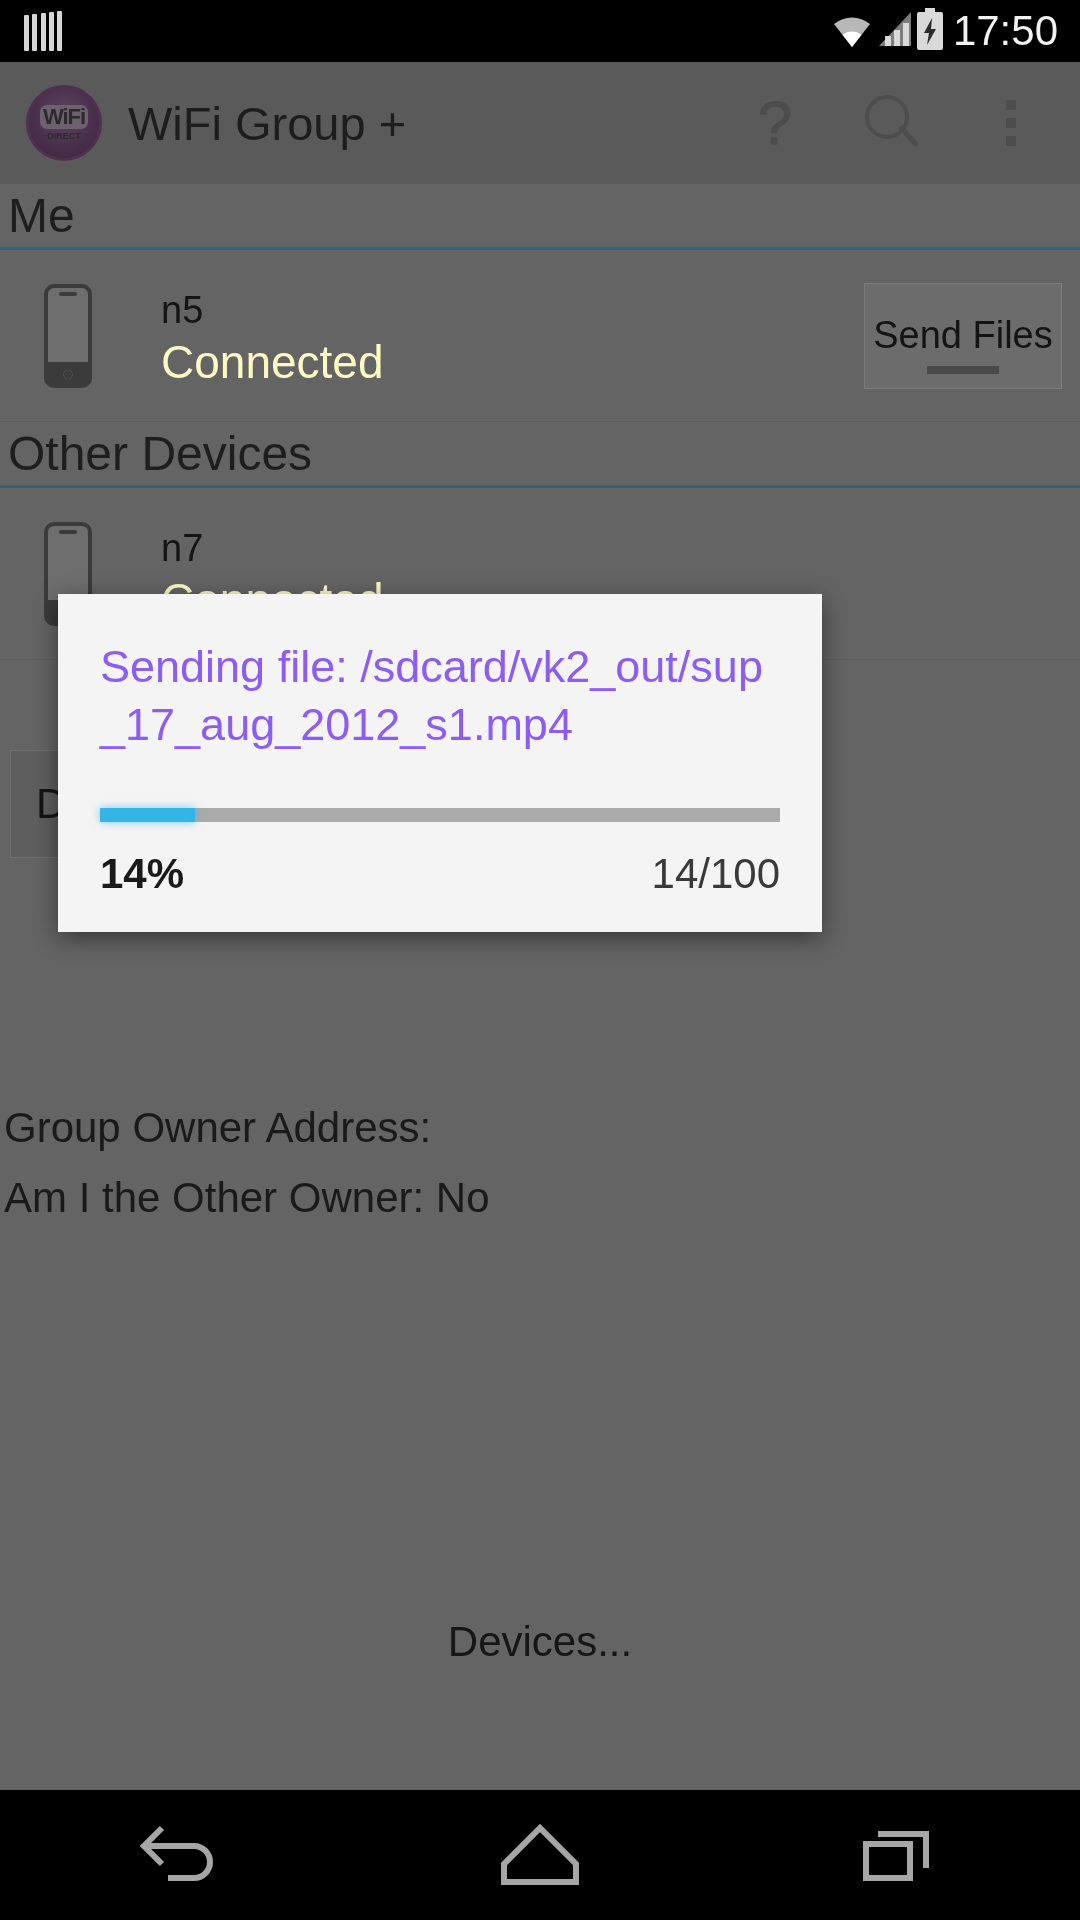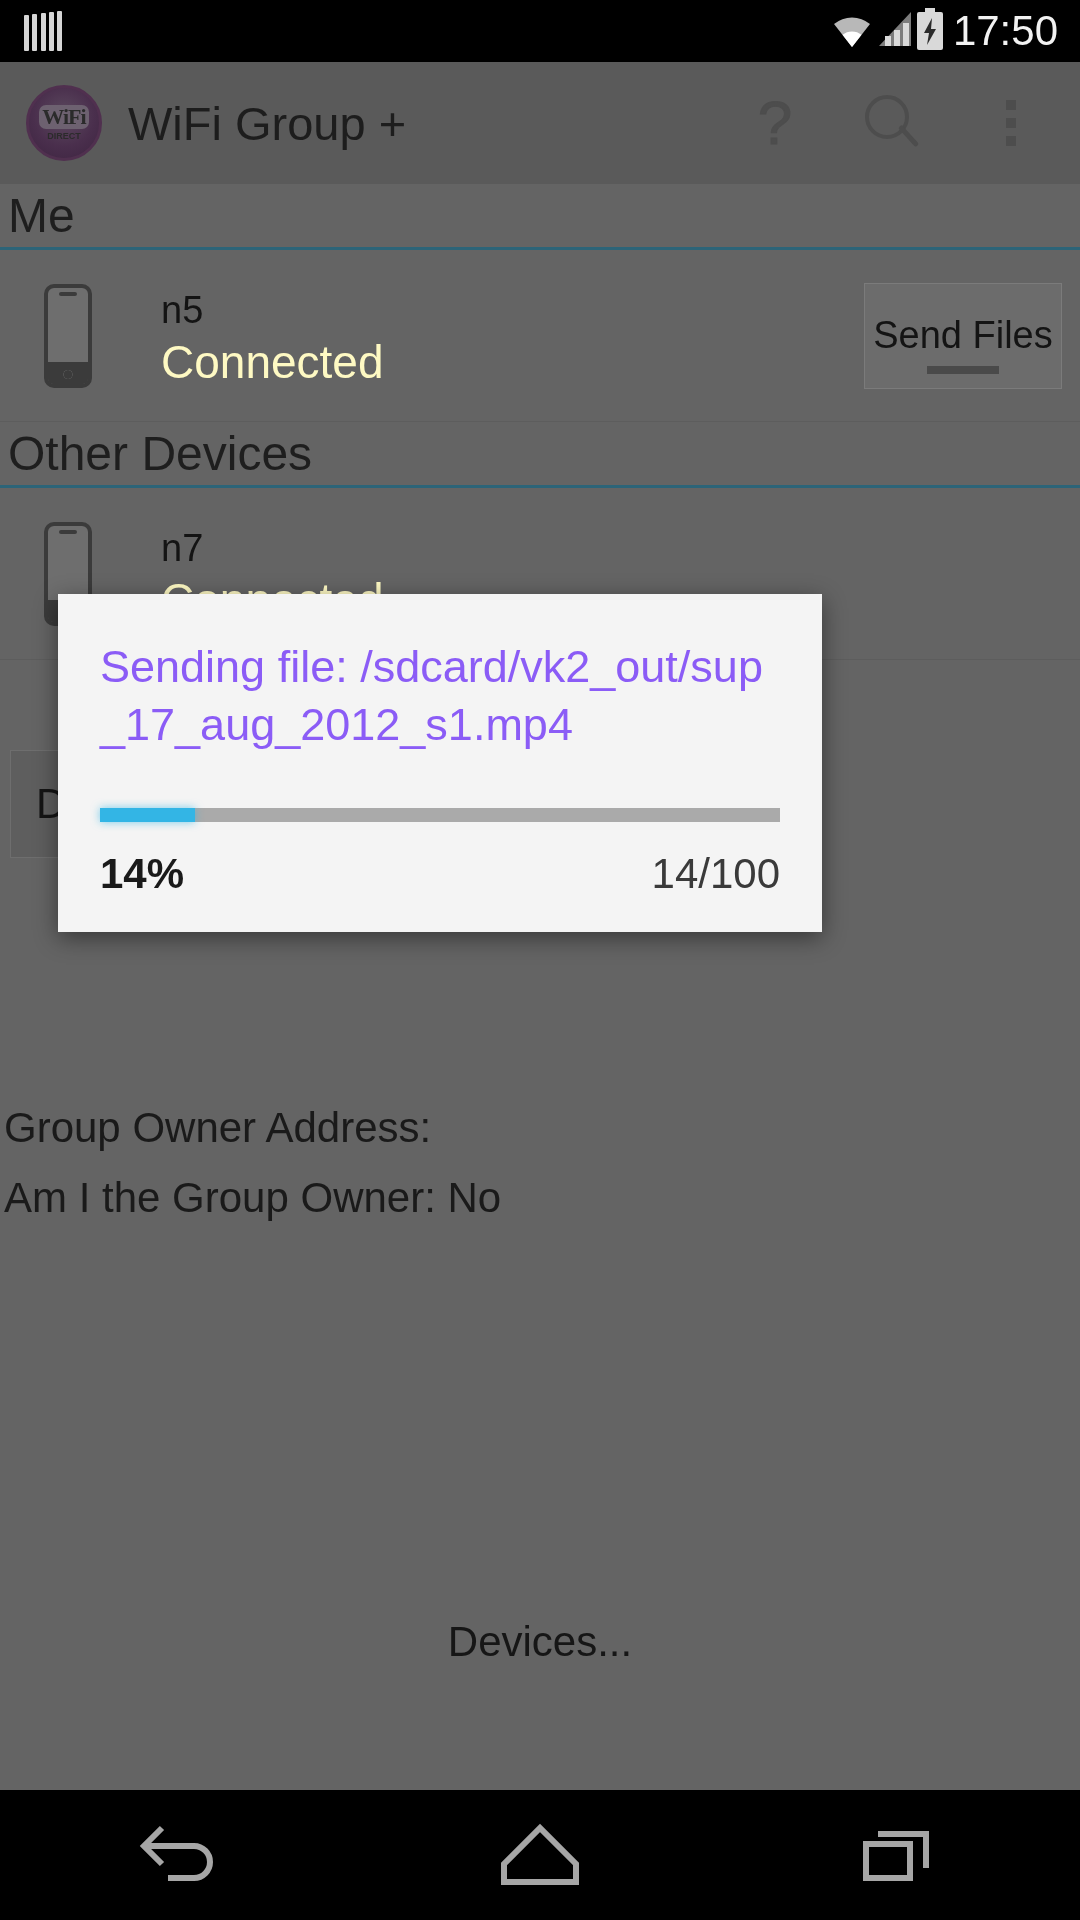--- a/index.html
+++ b/index.html
@@ -99,21 +99,20 @@
   }
   .app-icon .wifi-mark {
     font-size: 22px;
     font-weight: bold;
     color: #2b2b2b;
     background: #6d6170;
     line-height: 22px;
     letter-spacing: -1px;
     padding: 1px 3px;
     border-radius: 7px;
-    font-family: Liberation Serif, serif;
   }
   .app-icon .direct-mark {
     font-size: 9px;
     font-weight: bold;
     color: #2b2b2b;
     letter-spacing: 0px;
     margin-top: 2px;
   }
   .app-title {
     color: #1d1d1d;
@@ -475,21 +474,21 @@
         <span class="btm"></span>
       </span>
     <span class="device-text">
       <span class="device-name">n7</span>
       <span class="device-status">Connected</span>
     </span>
   </div>
 
   <div class="disconnect-btn">Disconnect</div>
   <div class="group-line-1">Group Owner Address:</div>
-  <div class="group-line-2">Am I the Group Owner: No</div>
+  <div class="group-line-2">Am I the Other Owner: No</div>
 
   <div class="sending-label">Devices...</div>
 </div>
 
 <div class="dialog">
   <p class="dialog-message">Sending file: /sdcard/vk2_out/sup_17_aug_2012_s1.mp4</p>
   <div class="progress-track">
     <div class="progress-fill" id="progress-fill" style="width: 14%; background: rgb(51, 181, 229);"></div>
   </div>
   <div class="progress-row">

